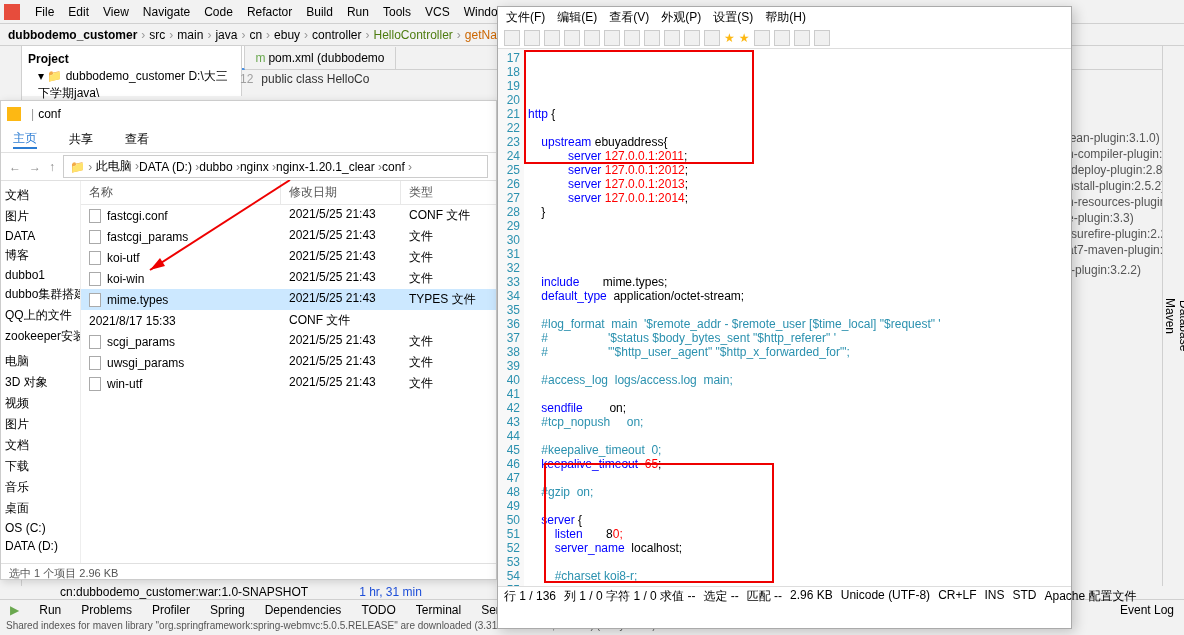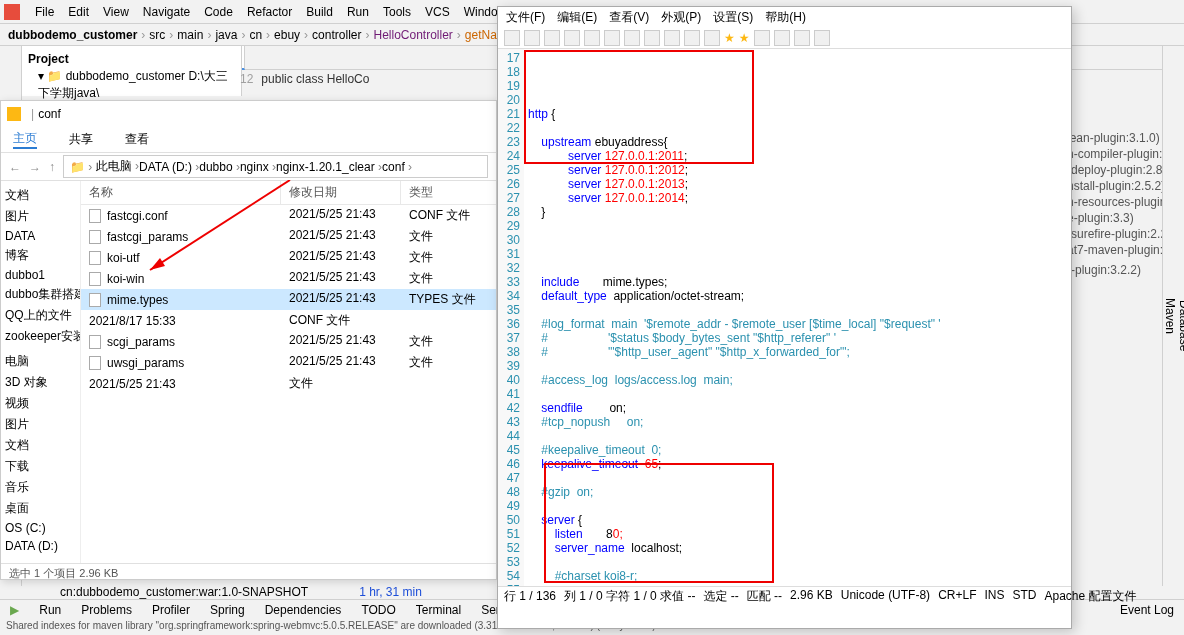--- a/index.html
+++ b/index.html
@@ -102,26 +102,27 @@
 </div>
 
 <div class="ij-breadcrumb">
   <span class="bold">dubbodemo_customer</span>
   <span class="arrow">src</span>
   <span class="arrow">main</span>
   <span class="arrow">java</span>
   <span class="arrow">cn</span>
   <span class="arrow">ebuy</span>
   <span class="arrow">controller</span>
-  <span class="arrow" style="color:#701a75">HelloController</span>
+  <span class="arrow" style="color:#4d7c0f">HelloController</span>
   <span class="arrow" style="color:#cc6600">getName</span>
 </div>
 
 <div class="ij-tabs">
   <div class="tab active"><span style="color:#6aa84f">●</span> <span>HelloController.java</span></div>
+  <div class="tab"><span style="color:#6aa84f">m</span> <span>pom.xml (dubbodemo</span></div>
 </div>
 
 <div class="ij-left-strip"></div>
 <div class="ij-right-strip">
   <div>Maven</div>
   <div style="margin-top:20px">Database</div>
 </div>
 
 <div class="ij-project-panel">
   <div style="font-weight:bold;padding:2px">Project</div>
@@ -253,20 +254,21 @@
             <div><span class="file-icon"></span>scgi_params</div>
             <div>2021/5/25 21:43</div>
             <div>文件</div>
           </div>
           <div class="exp-row">
             <div><span class="file-icon"></span>uwsgi_params</div>
             <div>2021/5/25 21:43</div>
             <div>文件</div>
           </div>
           <div class="exp-row">
+            <div><span class="file-icon"></span>win-utf</div>
             <div>2021/5/25 21:43</div>
             <div>文件</div>
           </div>
         </div>
     </div>
   </div>
   <div class="exp-status">选中 1 个项目  2.96 KB</div>
 </div>
 
 <svg class="arrow-annotation">

